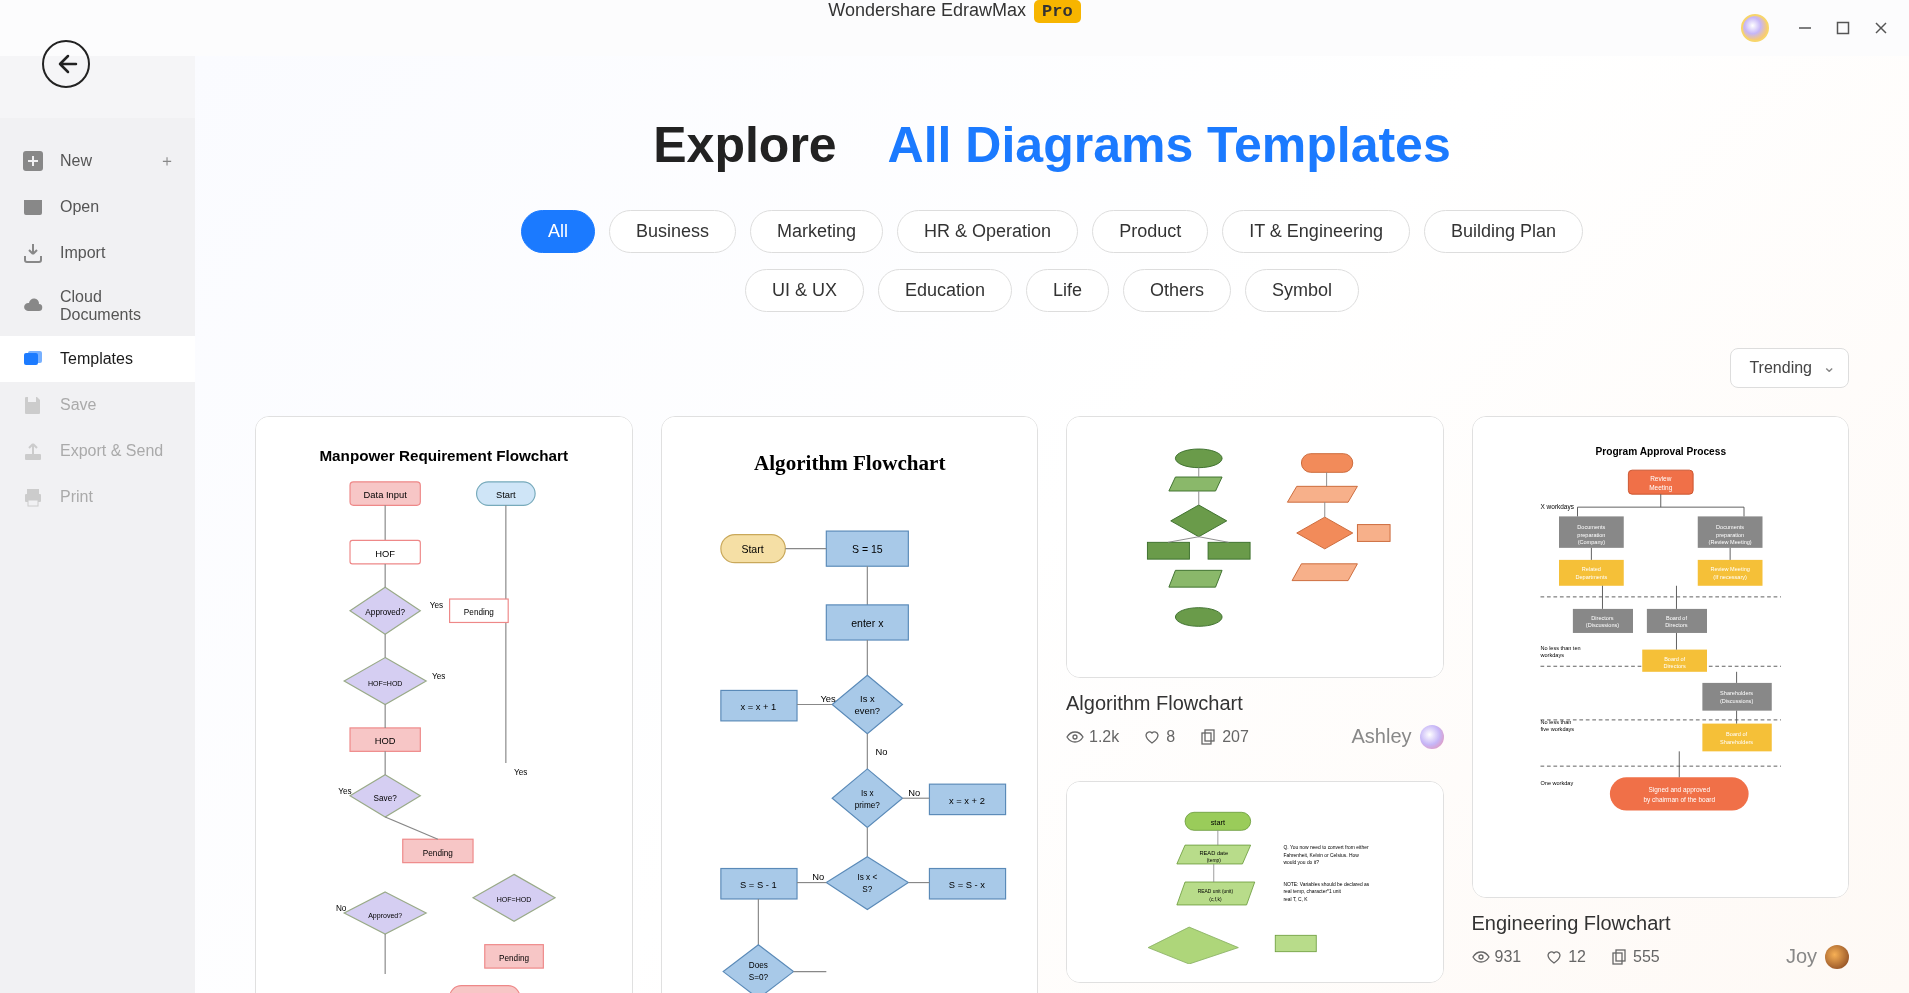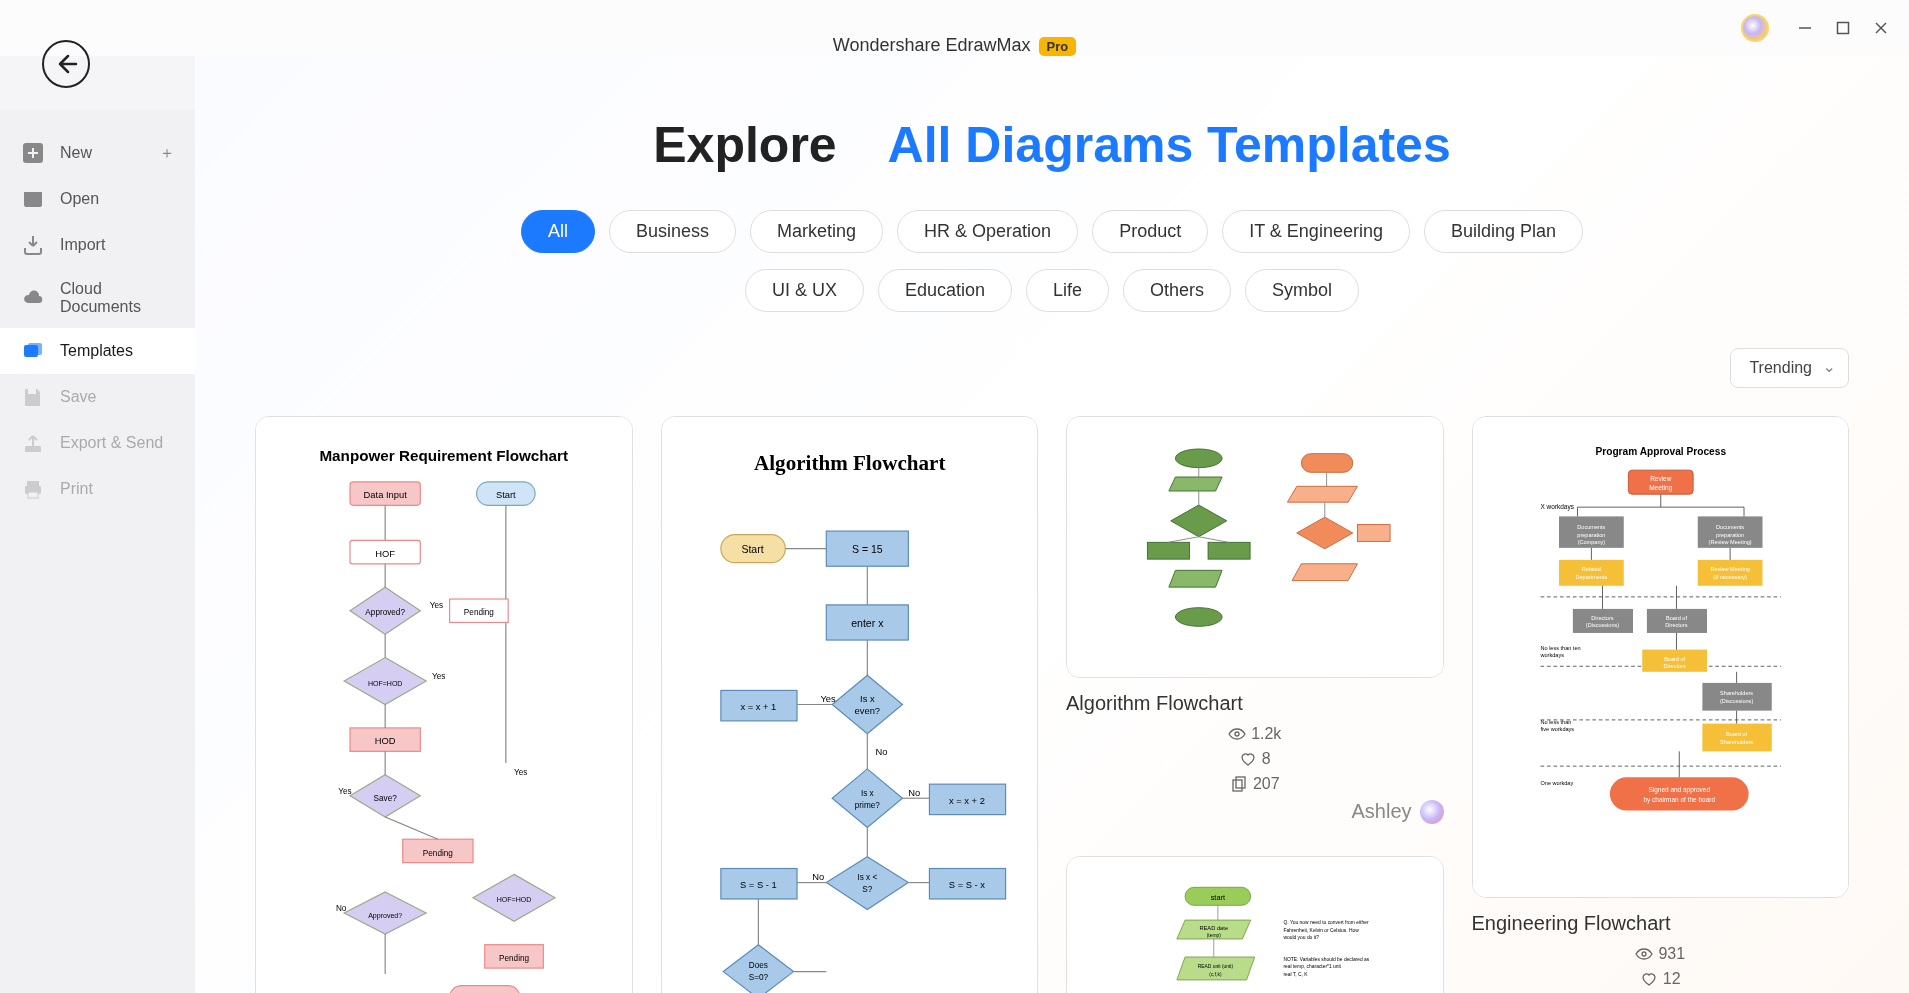--- a/index.html
+++ b/index.html
@@ -1,32 +1,32 @@
 <!DOCTYPE html>
 <html><head>
 <meta charset="utf-8">
 <style>
 * { margin: 0; padding: 0; box-sizing: border-box; font-family: -apple-system, BlinkMacSystemFont, "Segoe UI", sans-serif; }
 body { width: 1909px; height: 993px; background: #f5f5f7; overflow: hidden; }
 
-.titlebar { position: absolute; top: 0; left: 0; right: 0; height: 56px; display: flex; align-items: flex-end; justify-content: center; background: #fcfcfd; }
+.titlebar { position: absolute; top: 0; left: 0; right: 0; height: 56px; display: flex; align-items: flex-start; justify-content: center; background: #fcfcfd; }
 .titlebar-title { font-size: 18px; color: #333; font-weight: 500; }
-.pro-badge { display: inline-block; background: #f7b500; color: #333; font-size: 13px; font-weight: 600; padding: 2px 8px; border-radius: 5px; margin-left: 8px; }
+.pro-badge { display: inline-block; background: #f7b500; color: #333; font-size: 17px; font-weight: 600; padding: 2px 8px; border-radius: 5px; margin-left: 8px; font-family: Liberation Mono, monospace; }
 .window-controls { position: absolute; right: 18px; top: 14px; display: flex; gap: 18px; align-items: center; }
 .win-btn { width: 20px; height: 20px; display: flex; align-items: center; justify-content: center; color: #555; cursor: pointer; }
 .avatar-top { width: 28px; height: 28px; border-radius: 50%; background: radial-gradient(circle at 40% 40%, #fff 0%, #c6b6f7 40%, #f5c97b 70%, #f08aa0 100%); margin-right: 8px; border: 2px solid #f7d56b; }
 
 .toolbar-right { position: absolute; right: 18px; top: 75px; display: flex; gap: 18px; align-items: center; }
 .tool-icon { position: relative; color: #777; cursor: pointer; }
 .tool-icon .dot { position: absolute; top: -2px; right: -4px; width: 6px; height: 6px; background: #ff3b30; border-radius: 50%; }
 .dropdown-caret { font-size: 9px; margin-left: 2px; color: #999; }
 
 .back-btn { position: absolute; left: 42px; top: 40px; width: 48px; height: 48px; border: 2.5px solid #222; border-radius: 50%; display: flex; align-items: center; justify-content: center; cursor: pointer; }
 
-.sidebar { position: absolute; left: 0; top: 110px; width: 195px; bottom: 0; background: #f1f1f3; padding-top: 20px; }
+.sidebar { position: absolute; left: 0; top: 118px; width: 195px; bottom: 0; background: #f1f1f3; padding-top: 20px; }
 .sidebar-item { display: flex; align-items: center; padding: 12px 22px; gap: 16px; color: #555; cursor: pointer; font-size: 16px; }
 .sidebar-item.active { background: #fff; color: #1a1a1a; }
 .sidebar-item.active .side-icon { color: #1d7bff; }
 .sidebar-item.disabled { color: #aaa; }
 .side-icon { width: 22px; height: 22px; display: flex; align-items: center; justify-content: center; color: #777; }
 .sidebar-item.disabled .side-icon { color: #bbb; }
 .sidebar-bottom { position: absolute; bottom: 20px; left: 0; right: 0; }
 .new-plus { position: absolute; right: 20px; color: #888; }
 
 .main { position: absolute; left: 195px; top: 56px; right: 0; bottom: 0; background: linear-gradient(135deg, #fafbff 0%, #fff 50%, #fef9f5 100%); overflow-y: auto; padding-top: 60px; }
@@ -40,21 +40,21 @@
 .sort-row { display: flex; justify-content: flex-end; padding: 20px 60px 0 60px; }
 .sort-select { border: 1px solid #ddd; border-radius: 8px; padding: 10px 36px 10px 18px; background: #fff; font-size: 16px; color: #444; cursor: pointer; position: relative; }
 .sort-select::after { content: "⌄"; position: absolute; right: 12px; top: 8px; color: #888; }
 
 .cards { display: grid; grid-template-columns: repeat(4, 1fr); gap: 28px; padding: 28px 60px 40px 60px; align-items: start; }
 .card-col { display: flex; flex-direction: column; gap: 28px; }
 .card { border: 1px solid #e0e0e0; border-radius: 14px; background: #fff; overflow: hidden; cursor: pointer; }
 .thumb { width: 100%; background: #fff; display: flex; align-items: center; justify-content: center; padding: 18px 12px; }
 .card-meta { padding: 14px 0 4px 0; }
 .card-title { font-size: 20px; color: #333; font-weight: 500; margin-bottom: 10px; }
-.card-stats { display: flex; align-items: center; gap: 7px; color: #666; font-size: 16px; flex-direction: column; }
+.card-stats { display: flex; align-items: center; gap: 24px; color: #666; font-size: 16px; }
 .stat { display: flex; align-items: center; gap: 5px; }
 .author { margin-left: auto; display: flex; align-items: flex-start; gap: 8px; color: #888; font-size: 20px; }
 .author-avatar { width: 24px; height: 24px; border-radius: 50%; background: radial-gradient(circle at 40% 40%, #fff 0%, #c6b6f7 50%, #f08aa0 100%); }
 .author-avatar.alt { background: radial-gradient(circle at 40% 40%, #f7b055 0%, #7a3a1a 100%); }
 
 
 .thumb svg { width: 100%; height: 100%; }
 .t-title { font-family: serif; font-size: 18px; font-weight: 700; text-anchor: middle; }
 </style>
 </head>

